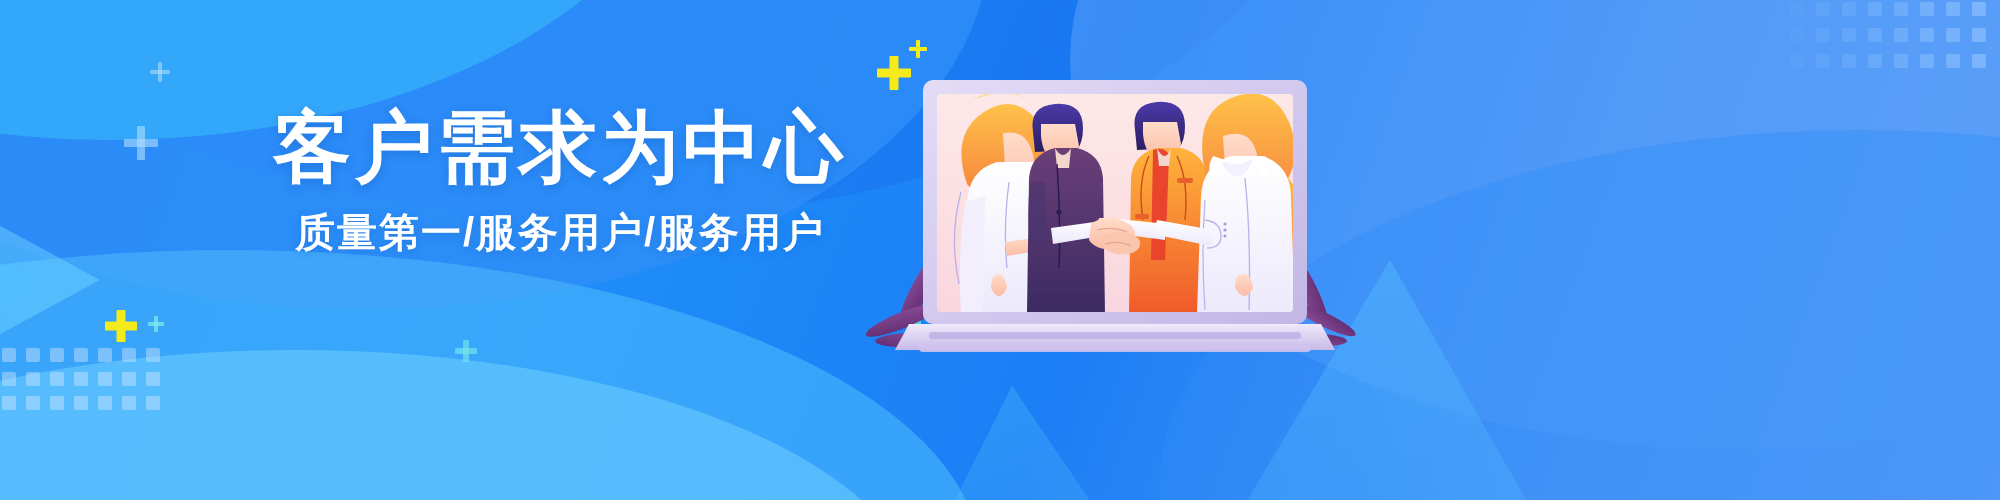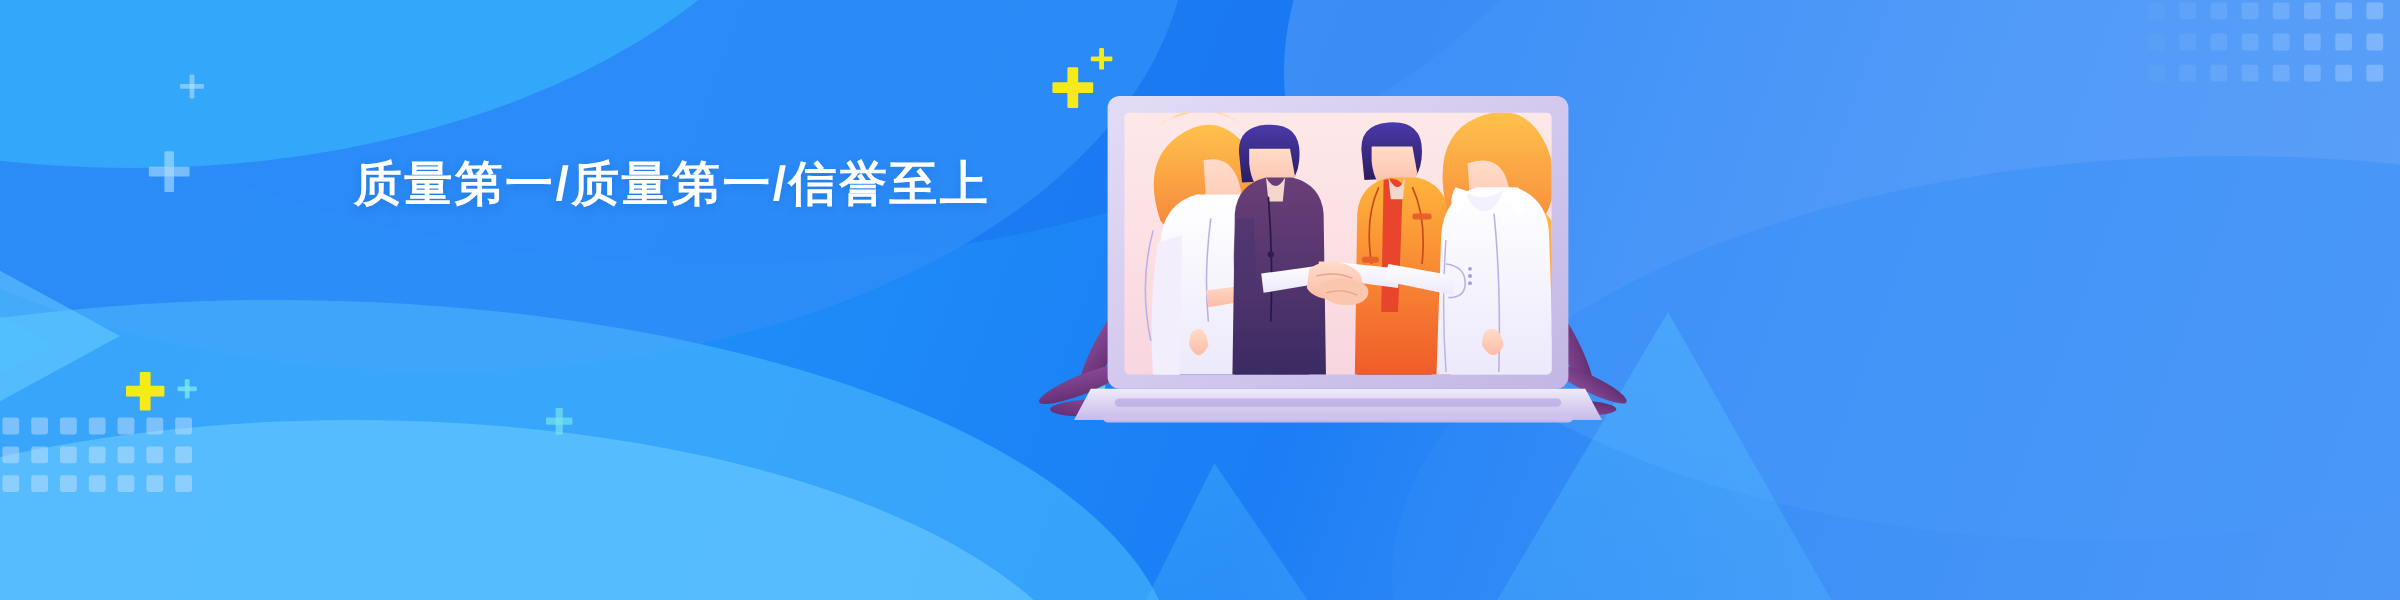--- a/index.html
+++ b/index.html
@@ -214,21 +214,22 @@
   <div class="plus" style="left:877px; top:56px; width:34px; height:34px; --t:9px; color:#f5ea1a;"></div>
   <div class="plus" style="left:909px; top:40px; width:18px; height:18px; --t:4px; color:#f5ea1a;"></div>
 
   <div class="plus" style="left:902px; top:300px; width:30px; height:30px; --t:8px; color:rgba(92,225,230,.85);"></div>
 
   <div class="plus" style="left:105px; top:310px; width:32px; height:32px; --t:9px; color:#f5ea1a;"></div>
   <div class="plus" style="left:148px; top:316px; width:16px; height:16px; --t:4px; color:rgba(120,230,235,.8);"></div>
   <div class="plus" style="left:455px; top:340px; width:22px; height:22px; --t:6px; color:rgba(120,230,235,.65);"></div>
 
   <div class="copy">
-    <div class="subline">质量第一/质量第一/信誉至上</div>
+    <div class="headline">客户需求为中心</div>
+    <div class="subline">质量第一/服务用户/服务用户</div>
   </div>
 
   <div class="illus">
     <svg viewBox="0 0 420 300" xmlns="http://www.w3.org/2000/svg">
       <defs>
         <linearGradient id="gScreen" x1="0" y1="0" x2="0" y2="1">
           <stop offset="0%" stop-color="#fde8e8"></stop>
           <stop offset="55%" stop-color="#fcdfe2"></stop>
           <stop offset="100%" stop-color="#f8d6e0"></stop>
         </linearGradient>

